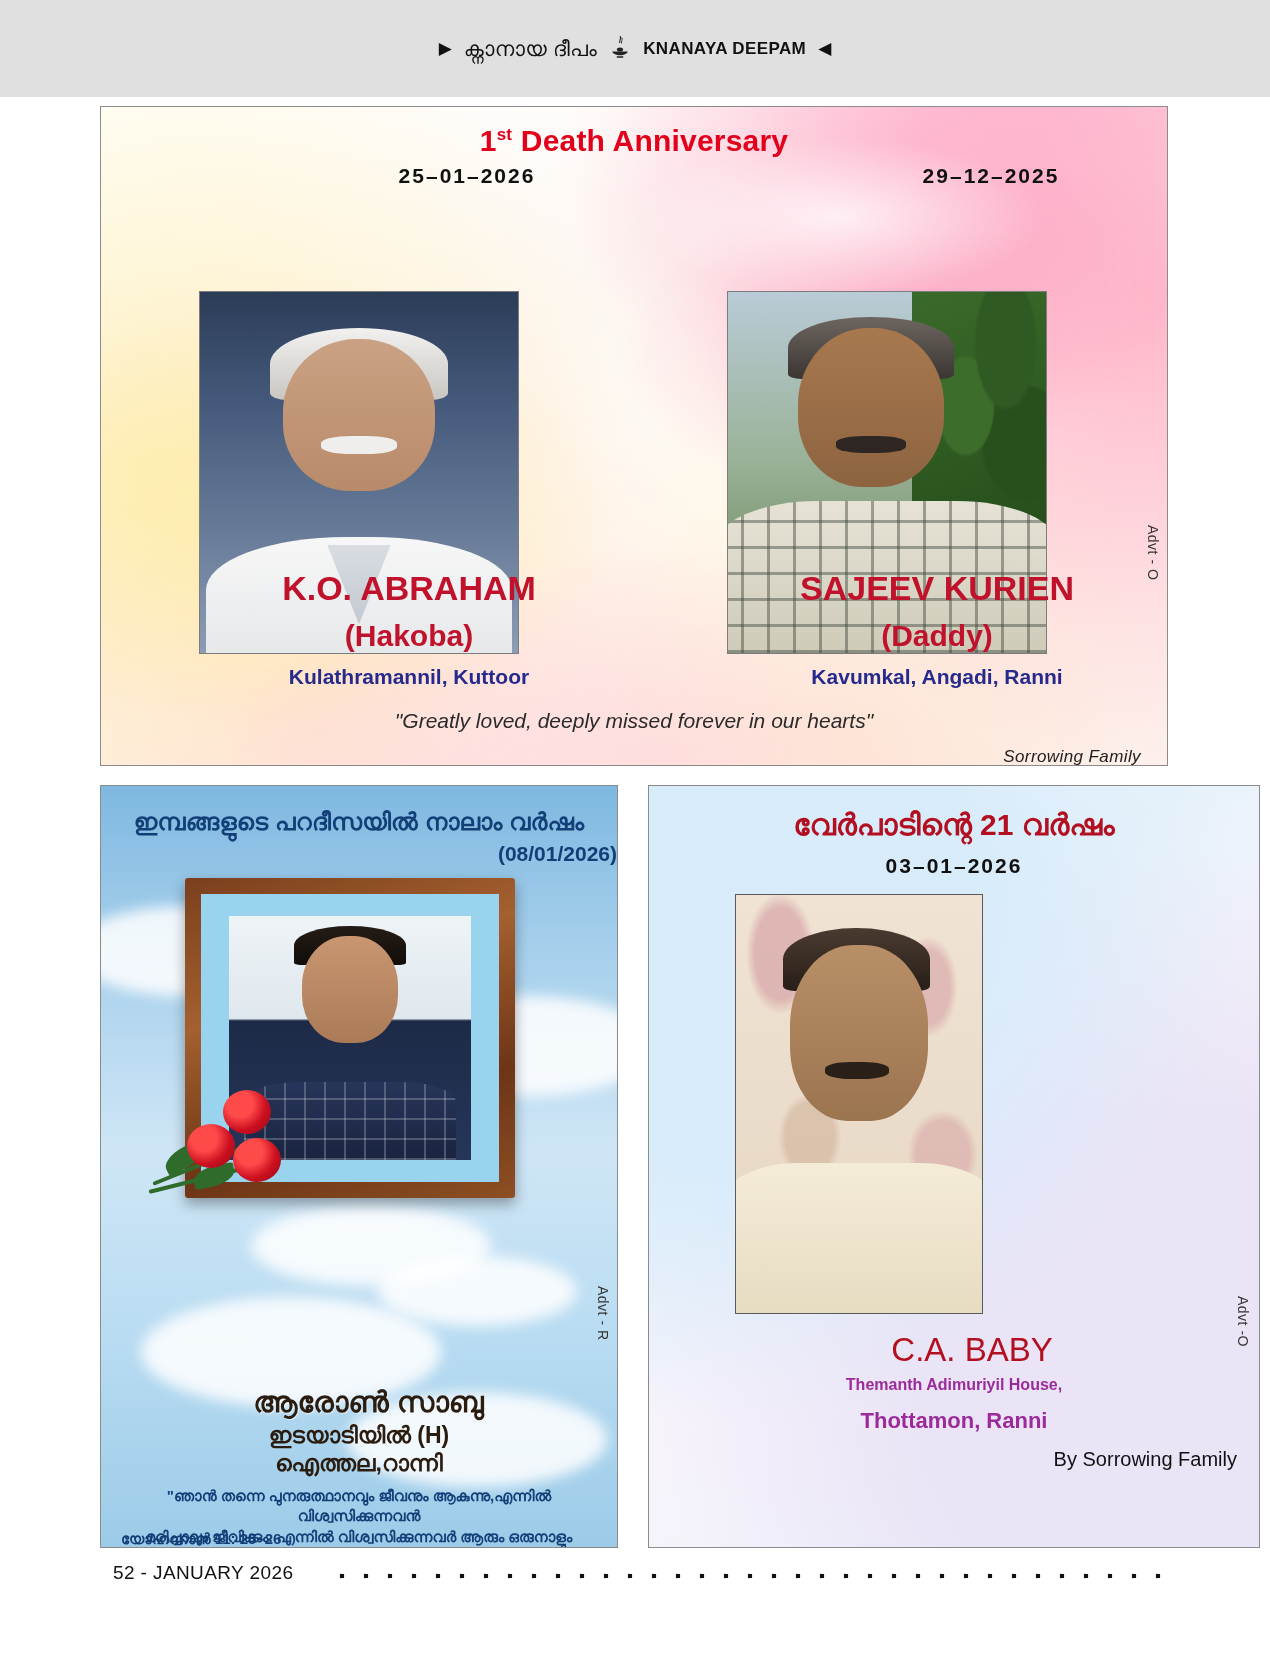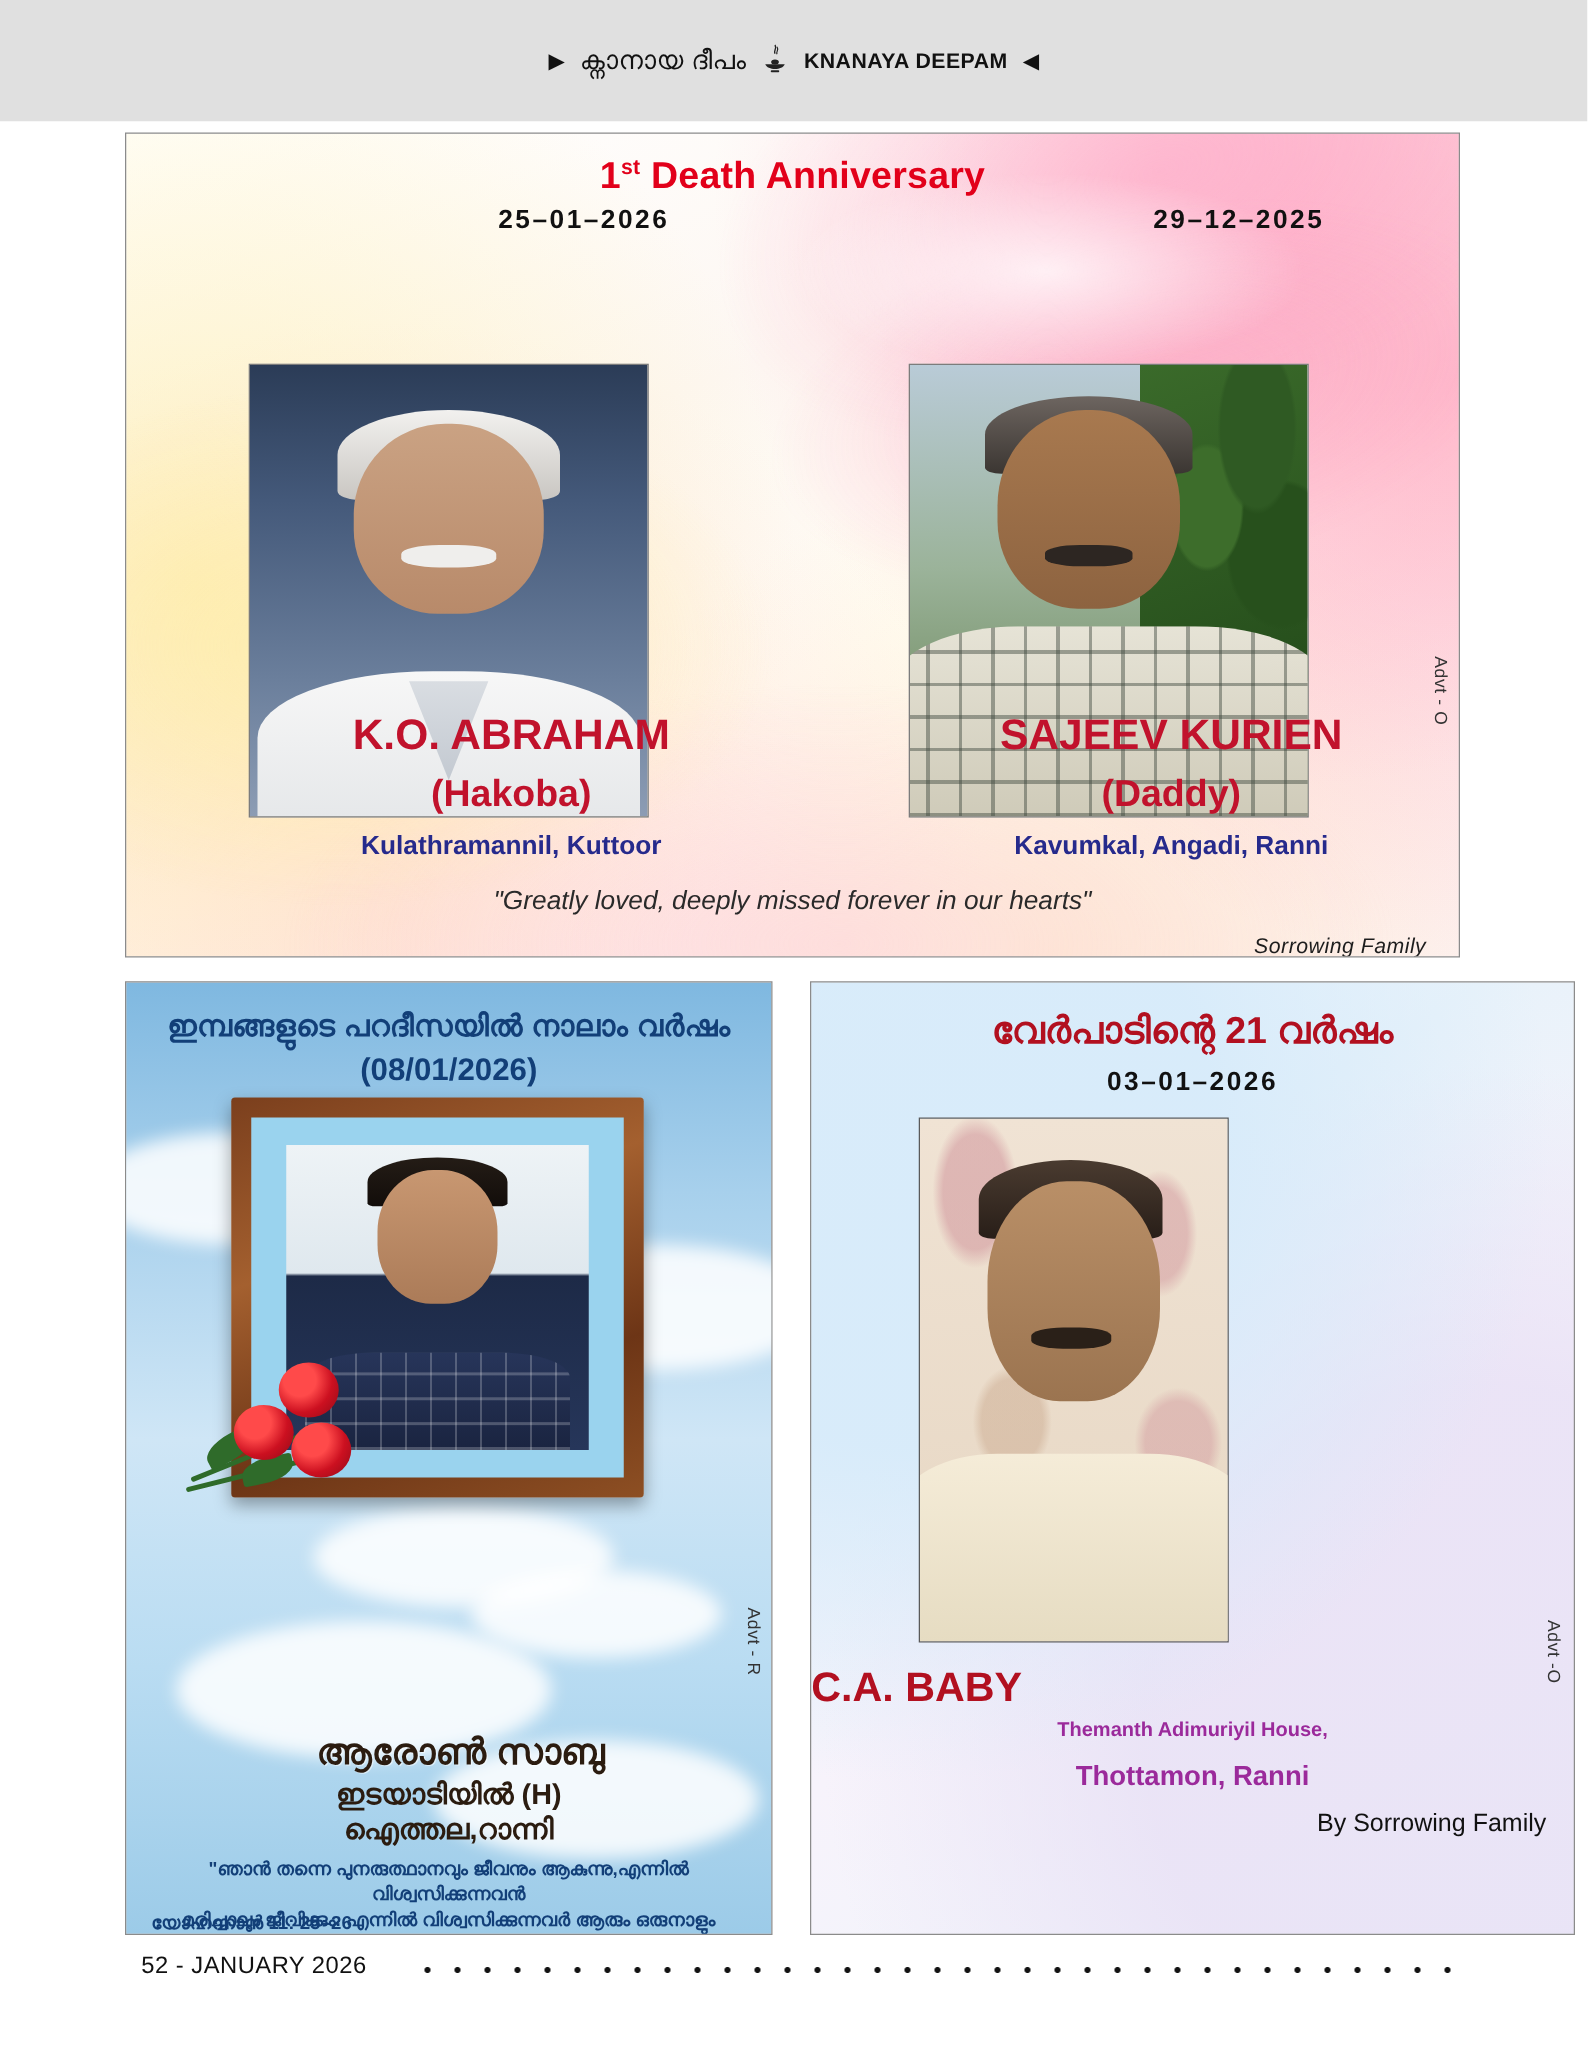--- a/index.html
+++ b/index.html
@@ -196,21 +196,21 @@
   .c5 { left:150px; top:420px; width:240px; height:80px; }
   .c6 { right:40px; top:470px; width:200px; height:70px; }
 
   .bl-title {
     position:absolute; left:0; right:0; top:22px;
     text-align:center; color:#123f78; font-weight:bold;
     font-size:24px; letter-spacing:.2px;
   }
   .bl-date {
     position:absolute; left:0; right:0; top:56px;
-    text-align:center; color:#123f78; font-weight:bold; font-size:25px;
+    text-align:right; color:#123f78; font-weight:bold; font-size:21px;
   }
 
   .wood-frame {
     position:absolute; left:84px; top:92px; width:330px; height:320px;
     background: linear-gradient(160deg,#7b3f1d,#a4602f 35%,#6d3516 70%,#8d4f23 100%);
     border-radius: 3px;
     box-shadow: 0 6px 14px rgba(0,0,0,.35);
     padding: 16px;
   }
   .mat {
@@ -310,21 +310,21 @@
     border-radius:46% 46% 42% 42%; background: linear-gradient(180deg,#b98f67,#9b7450); }
   .br-hair { position:absolute; left:19%; top:8%; width:60%; height:15%;
     border-radius:50% 50% 8% 8%; background: linear-gradient(180deg,#4a3b30,#281e18); }
   .br-stache { position:absolute; left:36%; top:40%; width:26%; height:4%;
     background:#2a2018; border-radius:40%; }
   .br-shirt { position:absolute; left:-6%; bottom:0; width:112%; height:36%;
     background: linear-gradient(180deg,#f5ecd8,#e6dcc2); border-radius:28% 28% 0 0; }
 
   .br-name {
     position:absolute; left:0; right:0; top:545px;
-    text-align:left; color:#b21020; font-weight:bold; font-size:33px;
+    text-align:center; color:#b21020; font-weight:normal; font-size:33px;padding-left:36px;
   }
   .br-addr1 {
     position:absolute; left:0; right:0; top:590px;
     text-align:center; color:#9b2a9b; font-weight:bold; font-size:16px;
   }
   .br-addr2 {
     position:absolute; left:0; right:0; top:622px;
     text-align:center; color:#9b2a9b; font-weight:bold; font-size:22px;
   }
   .br-sorrow {

